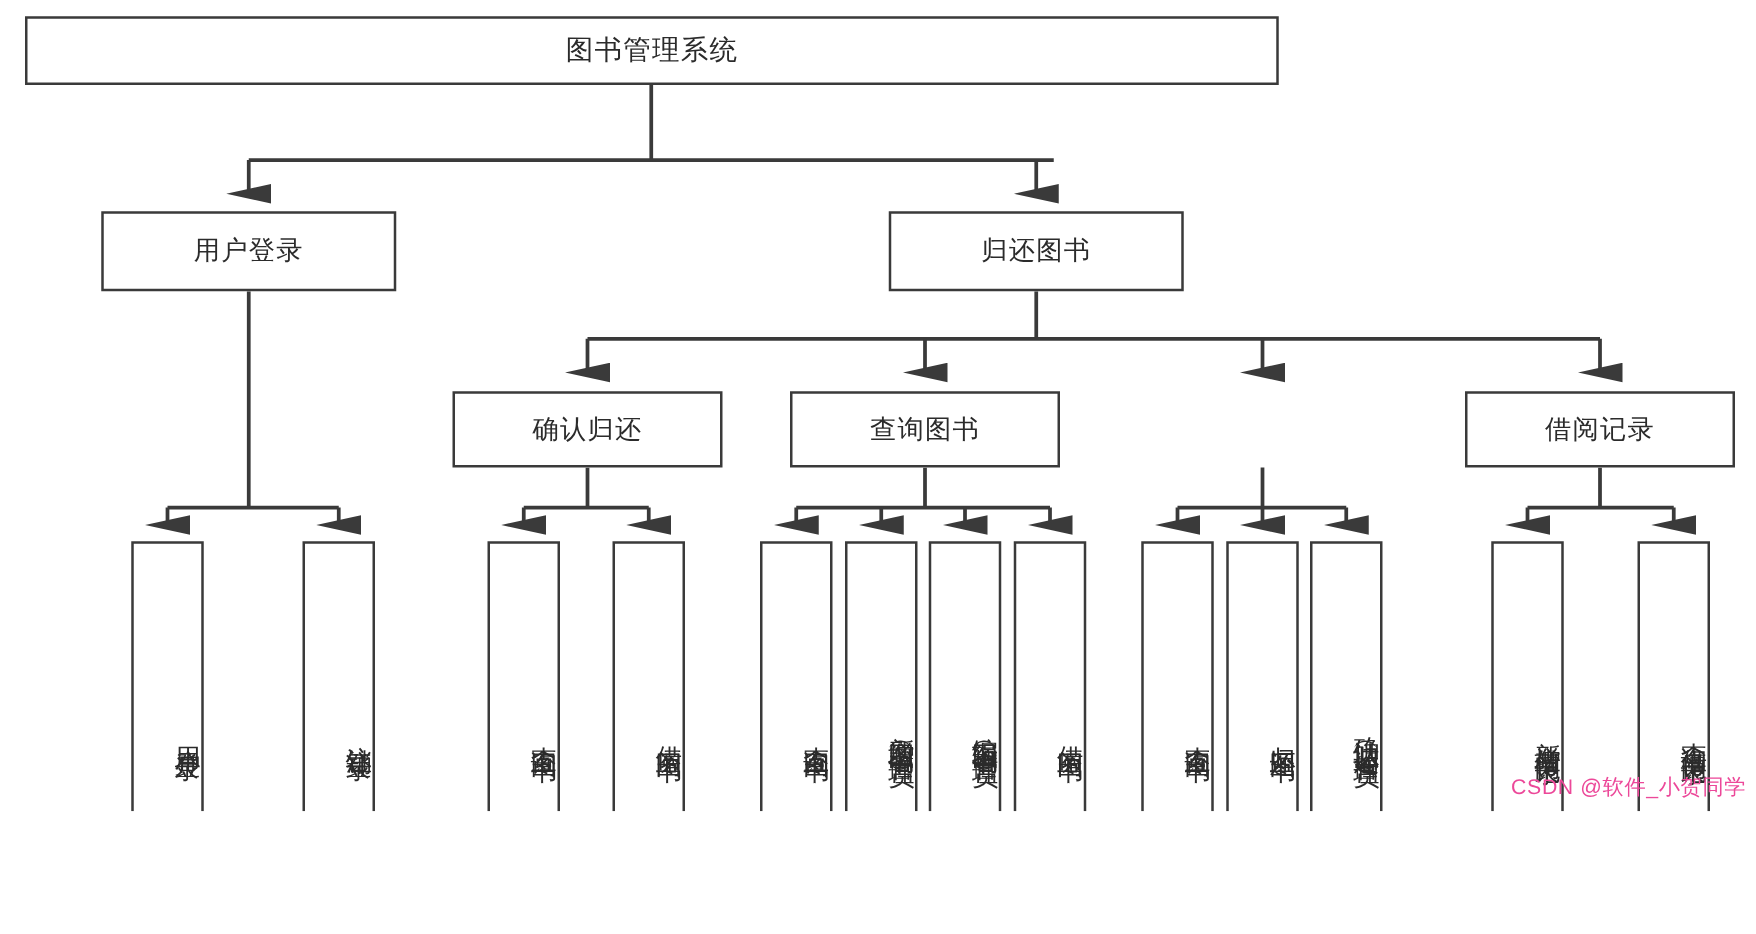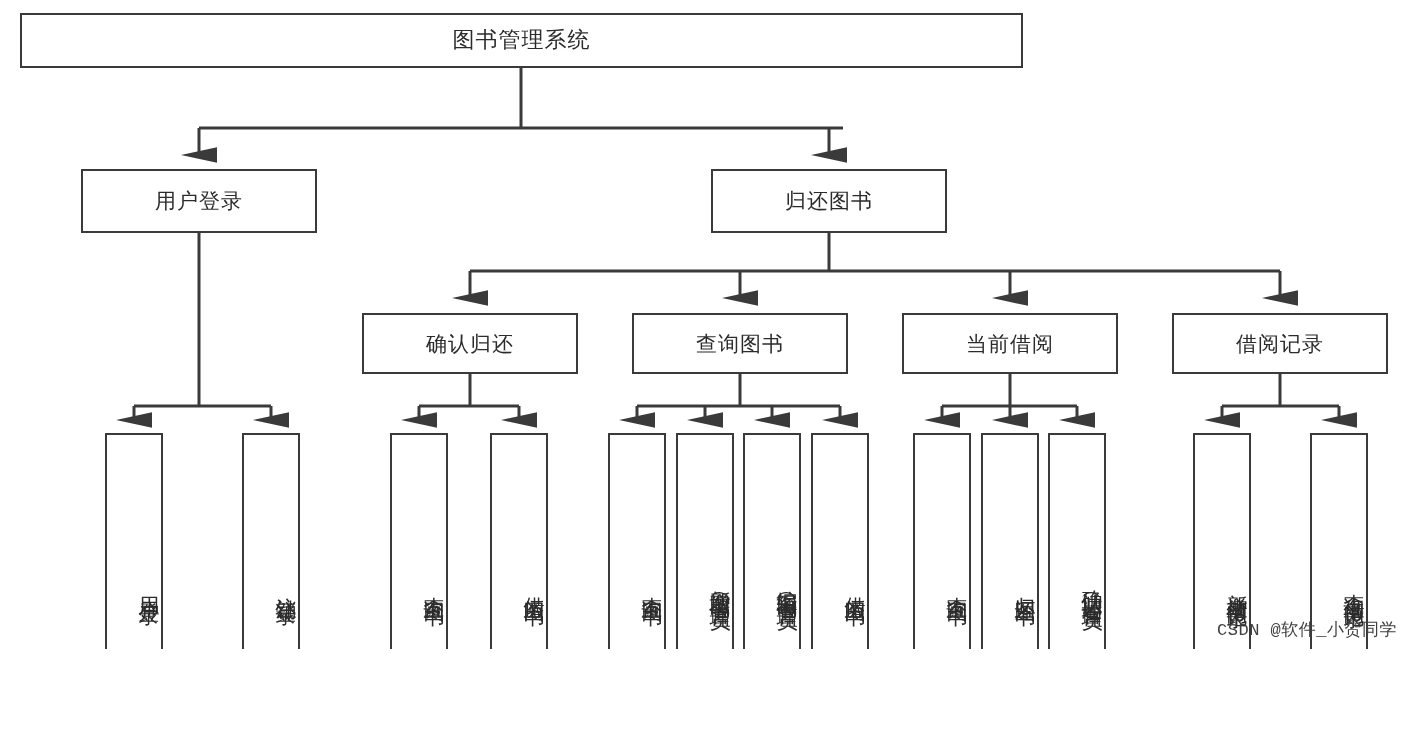--- a/index.html
+++ b/index.html
@@ -54,25 +54,24 @@
     line-height: 1.1;
     padding-top: 6px;
     align-items: flex-start;
     justify-content: center;
   }
   .watermark {
     position: absolute;
     right: 8px;
     bottom: 8px;
     font-size: 17px;
-    color: #404040;
+    color: #ec4899;
     letter-spacing: 0.5px;
     z-index: 5;
     white-space: nowrap;
-    font-family: Liberation Mono, monospace;
   }
 </style>
 </head>
 <body>
 
 <div id="canvas">
 
   <svg id="edges" viewBox="0 0 1405 747" xmlns="http://www.w3.org/2000/svg">
     <defs>
       <marker id="arrow" markerWidth="10" markerHeight="12" refX="2.6" refY="6" orient="auto" markerUnits="strokeWidth">
@@ -134,23 +133,20 @@
   <div class="node node-h" style="left:711px; top:169px; width:236px; height:64px;">
     <span>归还图书</span>
   </div>
 
   <div class="node node-h" style="left:362px; top:313px; width:216px; height:61px;">
     <span>确认归还</span>
   </div>
   <div class="node node-h" style="left:632px; top:313px; width:216px; height:61px;">
     <span>查询图书</span>
   </div>
-  <div class="node node-h" style="left:902px; top:313px; width:216px; height:61px;">
-    <span>当前借阅</span>
-  </div>
   <div class="node node-h" style="left:1172px; top:313px; width:216px; height:61px;justify-content:center;">
     <span>借阅记录</span>
   </div>
 
   <div class="node node-v" style="left:105px; top:433px; width:58px; height:300px;">
     <span>用户登录</span>
   </div>
   <div class="node node-v" style="left:242px; top:433px; width:58px; height:300px;">
     <span>注销登录</span>
   </div>

